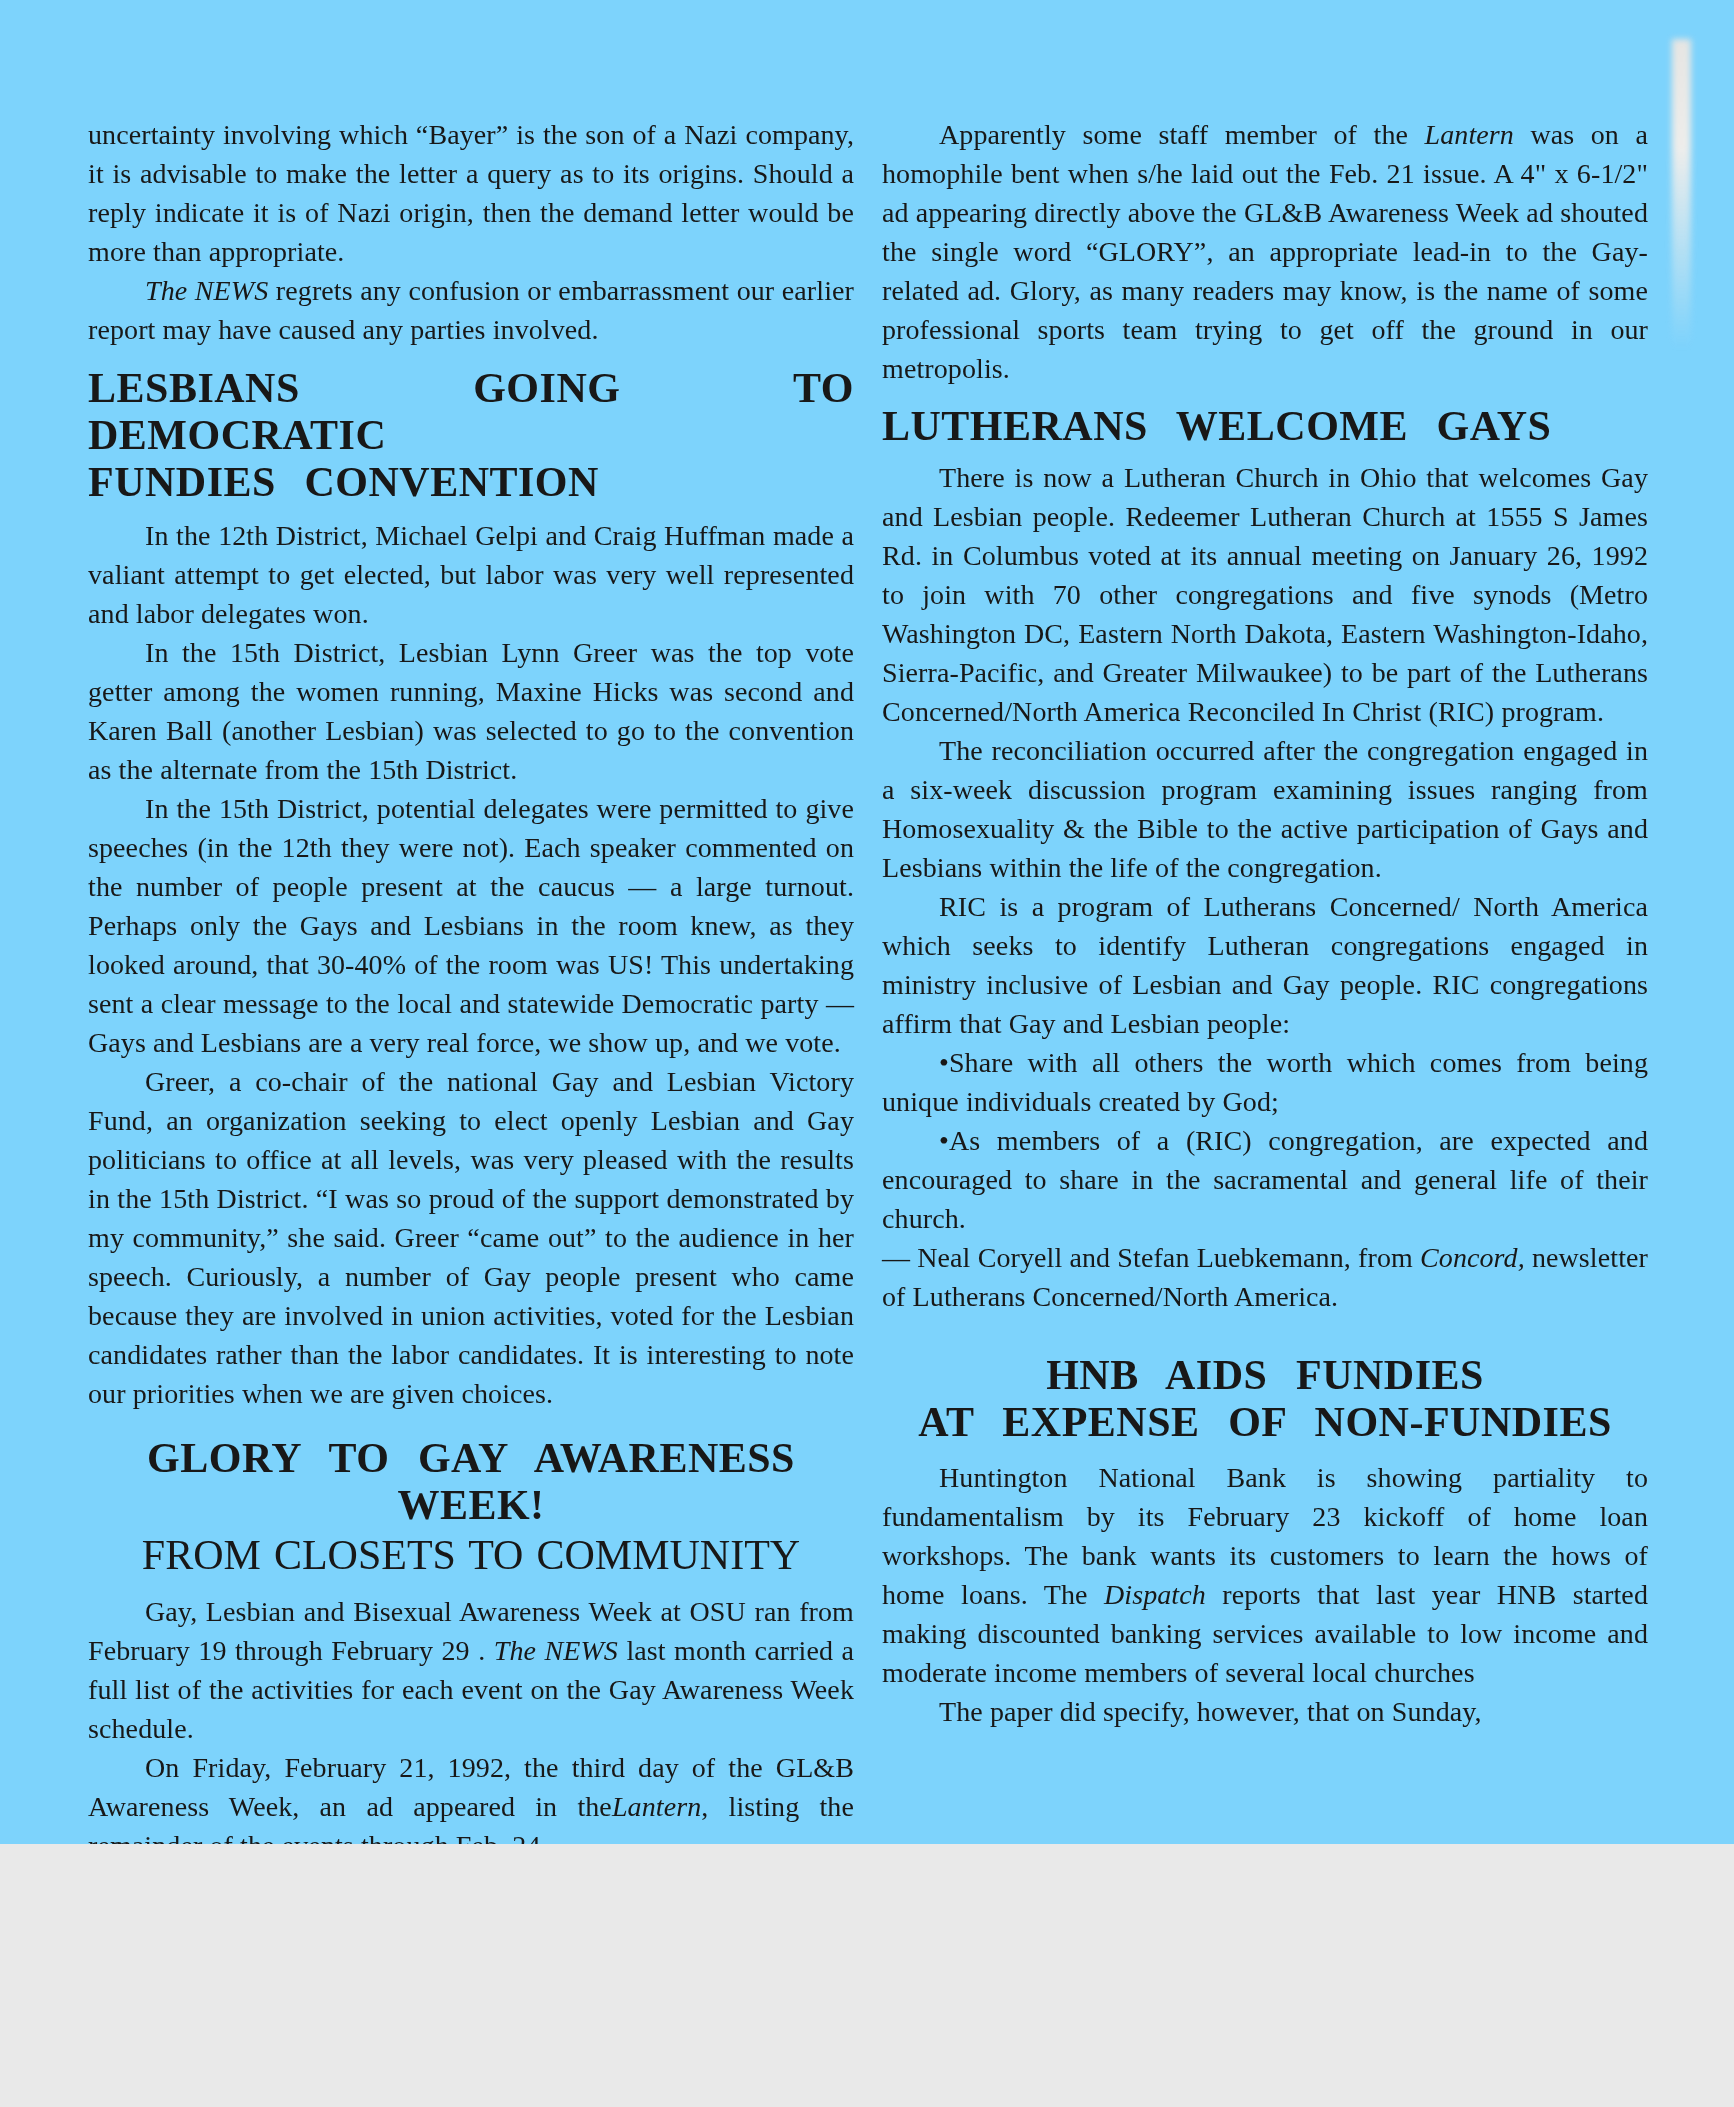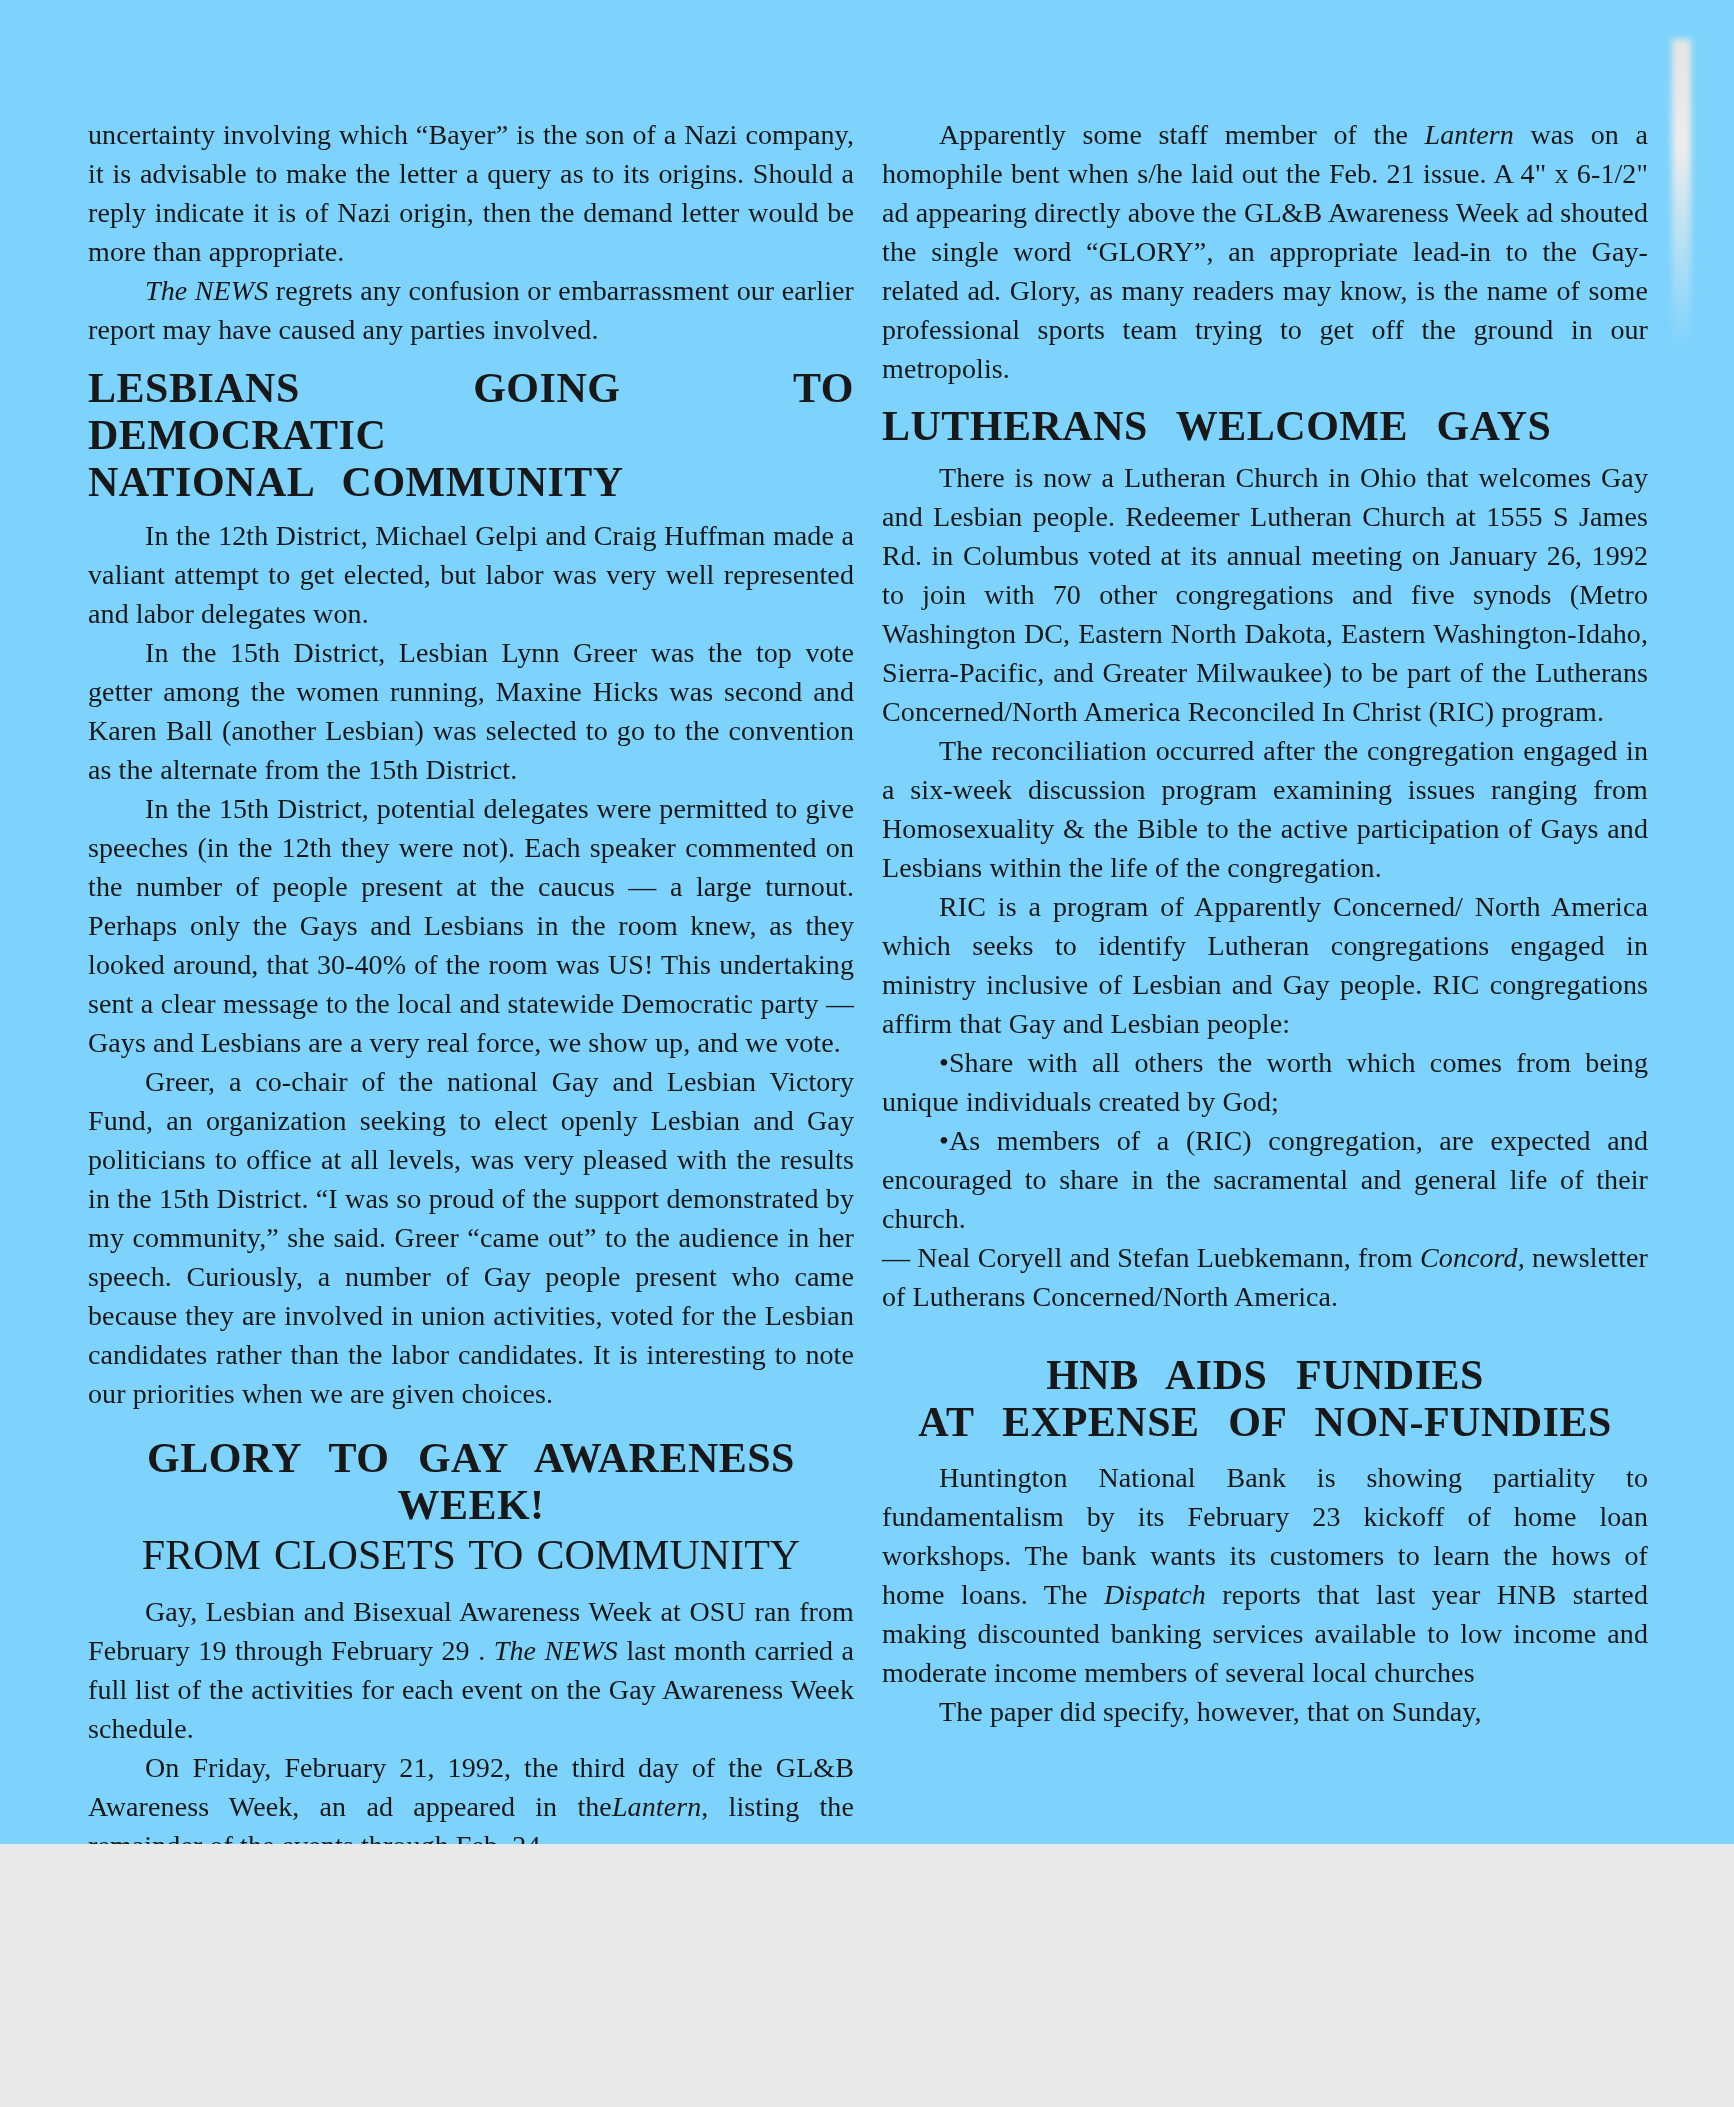--- a/index.html
+++ b/index.html
@@ -76,21 +76,21 @@
 <body>
 
 <div class="page" data-name="newsletter-page">
   <div class="scan-smudge" data-name="scan-smudge-artifact"></div>
   <div class="columns" data-name="text-columns">
     <div class="col" data-name="column-left">
         <p class="para noindent" data-name="paragraph"><span data-name="text-segment">uncertainty involving which “Bayer” is the son of a Nazi company, it is advisable to make the letter a query as to its origins. Should a reply indicate it is of Nazi origin, then the demand letter would be more than appropriate.</span></p>
         <p class="para" data-name="paragraph"><i data-name="italic-text-segment">The NEWS</i><span data-name="text-segment"> regrets any confusion or embarrassment our earlier report may have caused any parties involved.</span></p>
         <div class="head align-left" data-name="heading-lesbians-convention">
           <div class="h-line spread" data-name="heading-line">LESBIANS GOING TO DEMOCRATIC</div>
-          <div class="h-line" data-name="heading-line">NATIONAL COMMUNITY</div>
+          <div class="h-line" data-name="heading-line">FUNDIES CONVENTION</div>
         </div>
         <p class="para" data-name="paragraph"><span data-name="text-segment">In the 12th District, Michael Gelpi and Craig Huffman made a valiant attempt to get elected, but labor was very well represented and labor delegates won.</span></p>
         <p class="para" data-name="paragraph"><span data-name="text-segment">In the 15th District, Lesbian Lynn Greer was the top vote getter among the women running, Maxine Hicks was second and Karen Ball (another Lesbian) was selected to go to the convention as the alternate from the 15th District.</span></p>
         <p class="para" data-name="paragraph"><span data-name="text-segment">In the 15th District, potential delegates were permitted to give speeches (in the 12th they were not). Each speaker commented on the number of people present at the caucus — a large turnout. Perhaps only the Gays and Lesbians in the room knew, as they looked around, that 30-40% of the room was US! This undertaking sent a clear message to the local and statewide Democratic party — Gays and Lesbians are a very real force, we show up, and we vote.</span></p>
         <p class="para" data-name="paragraph"><span data-name="text-segment">Greer, a co-chair of the national Gay and Lesbian Victory Fund, an organization seeking to elect openly Lesbian and Gay politicians to office at all levels, was very pleased with the results in the 15th District. “I was so proud of the support demonstrated by my community,” she said. Greer “came out” to the audience in her speech. Curiously, a number of Gay people present who came because they are involved in union activities, voted for the Lesbian candidates rather than the labor candidates. It is interesting to note our priorities when we are given choices.</span></p>
         <div class="head align-center" data-name="heading-glory-week">
           <div class="h-line" data-name="heading-line">GLORY TO GAY AWARENESS</div>
           <div class="h-line" data-name="heading-line">WEEK!</div>
         </div>
         <div class="head align-center light" data-name="subheading-closets-community">
@@ -99,21 +99,21 @@
         <p class="para" data-name="paragraph"><span data-name="text-segment">Gay, Lesbian and Bisexual Awareness Week at OSU ran from February 19 through February 29 . </span><i data-name="italic-text-segment">The NEWS</i><span data-name="text-segment"> last month carried a full list of the activities for each event on the Gay Awareness Week schedule.</span></p>
         <p class="para" data-name="paragraph"><span data-name="text-segment">On Friday, February 21, 1992, the third day of the GL&amp;B Awareness Week, an ad appeared in the</span><i data-name="italic-text-segment">Lantern</i><span data-name="text-segment">, listing the remainder of the events through Feb. 24.</span></p>
       </div>
     <div class="col" data-name="column-right">
         <p class="para" data-name="paragraph"><span data-name="text-segment">Apparently some staff member of the </span><i data-name="italic-text-segment">Lantern</i><span data-name="text-segment"> was on a homophile bent when s/he laid out the Feb. 21 issue. A 4" x 6-1/2" ad appearing directly above the GL&amp;B Awareness Week ad shouted the single word “GLORY”, an appropriate lead-in to the Gay-related ad. Glory, as many readers may know, is the name of some professional sports team trying to get off the ground in our metropolis.</span></p>
         <div class="head align-left" data-name="heading-lutherans-welcome-gays">
           <div class="h-line" data-name="heading-line">LUTHERANS WELCOME GAYS</div>
         </div>
         <p class="para" data-name="paragraph"><span data-name="text-segment">There is now a Lutheran Church in Ohio that welcomes Gay and Lesbian people. Redeemer Lutheran Church at 1555 S James Rd. in Columbus voted at its annual meeting on January 26, 1992 to join with 70 other congregations and five synods (Metro Washington DC, Eastern North Dakota, Eastern Washington-Idaho, Sierra-Pacific, and Greater Milwaukee) to be part of the Lutherans Concerned/North America Reconciled In Christ (RIC) program.</span></p>
         <p class="para" data-name="paragraph"><span data-name="text-segment">The reconciliation occurred after the congregation engaged in a six-week discussion program examining issues ranging from Homosexuality &amp; the Bible to the active participation of Gays and Lesbians within the life of the congregation.</span></p>
-        <p class="para" data-name="paragraph"><span data-name="text-segment">RIC is a program of Apparently Concerned/ North America which seeks to identify Lutheran congregations engaged in ministry inclusive of Lesbian and Gay people. RIC congregations affirm that Gay and Lesbian people:</span></p>
+        <p class="para" data-name="paragraph"><span data-name="text-segment">RIC is a program of Lutherans Concerned/ North America which seeks to identify Lutheran congregations engaged in ministry inclusive of Lesbian and Gay people. RIC congregations affirm that Gay and Lesbian people:</span></p>
         <p class="para" data-name="bullet-item"><span data-name="text-segment">•Share with all others the worth which comes from being unique individuals created by God;</span></p>
         <p class="para" data-name="bullet-item"><span data-name="text-segment">•As members of a (RIC) congregation, are expected and encouraged to share in the sacramental and general life of their church.</span></p>
         <p class="para noindent" data-name="attribution"><span data-name="text-segment">— Neal Coryell and Stefan Luebkemann, from </span><i data-name="italic-text-segment">Concord,</i><span data-name="text-segment"> newsletter of Lutherans Concerned/North America.</span></p>
         <div class="head align-left" data-name="heading-hnb-fundies">
           <div class="h-line" data-name="heading-line">HNB AIDS FUNDIES</div>
           <div class="h-line" data-name="heading-line">AT EXPENSE OF NON-FUNDIES</div>
         </div>
         <p class="para" data-name="paragraph"><span data-name="text-segment">Huntington National Bank is showing partiality to fundamentalism by its February 23 kickoff of home loan workshops. The bank wants its customers to learn the hows of home loans. The </span><i data-name="italic-text-segment">Dispatch</i><span data-name="text-segment"> reports that last year HNB started making discounted banking services available to low income and moderate income members of several local churches</span></p>
         <p class="para" data-name="paragraph"><span data-name="text-segment">The paper did specify, however, that on Sunday,</span></p>
       </div>

